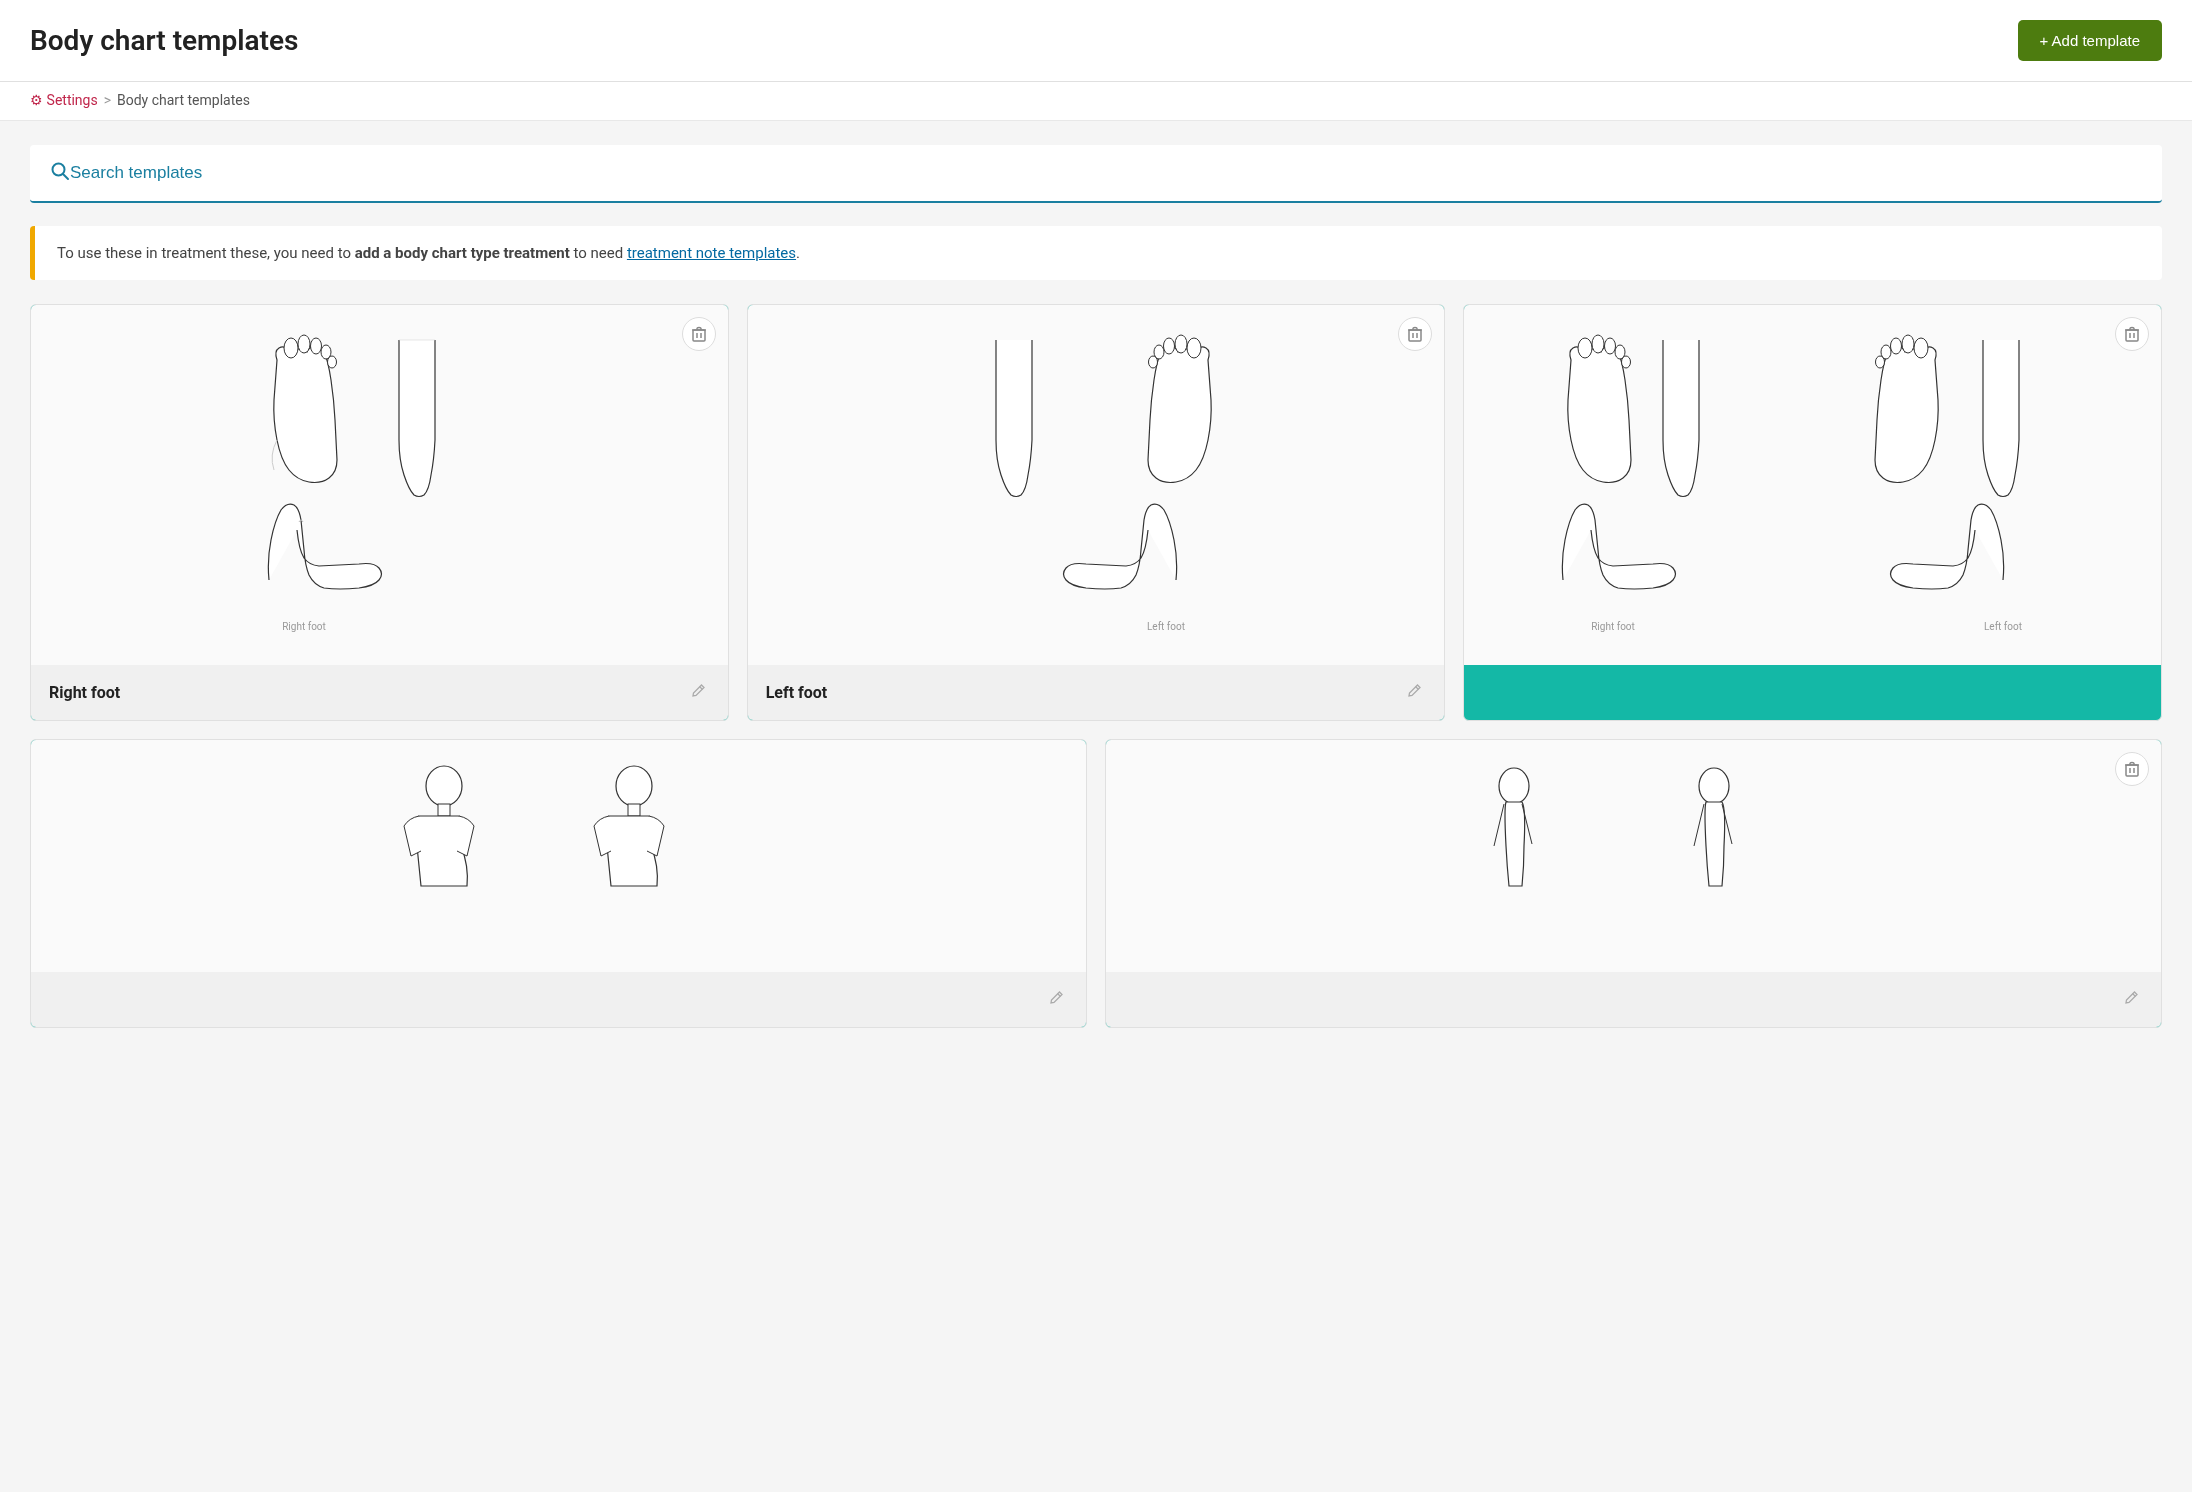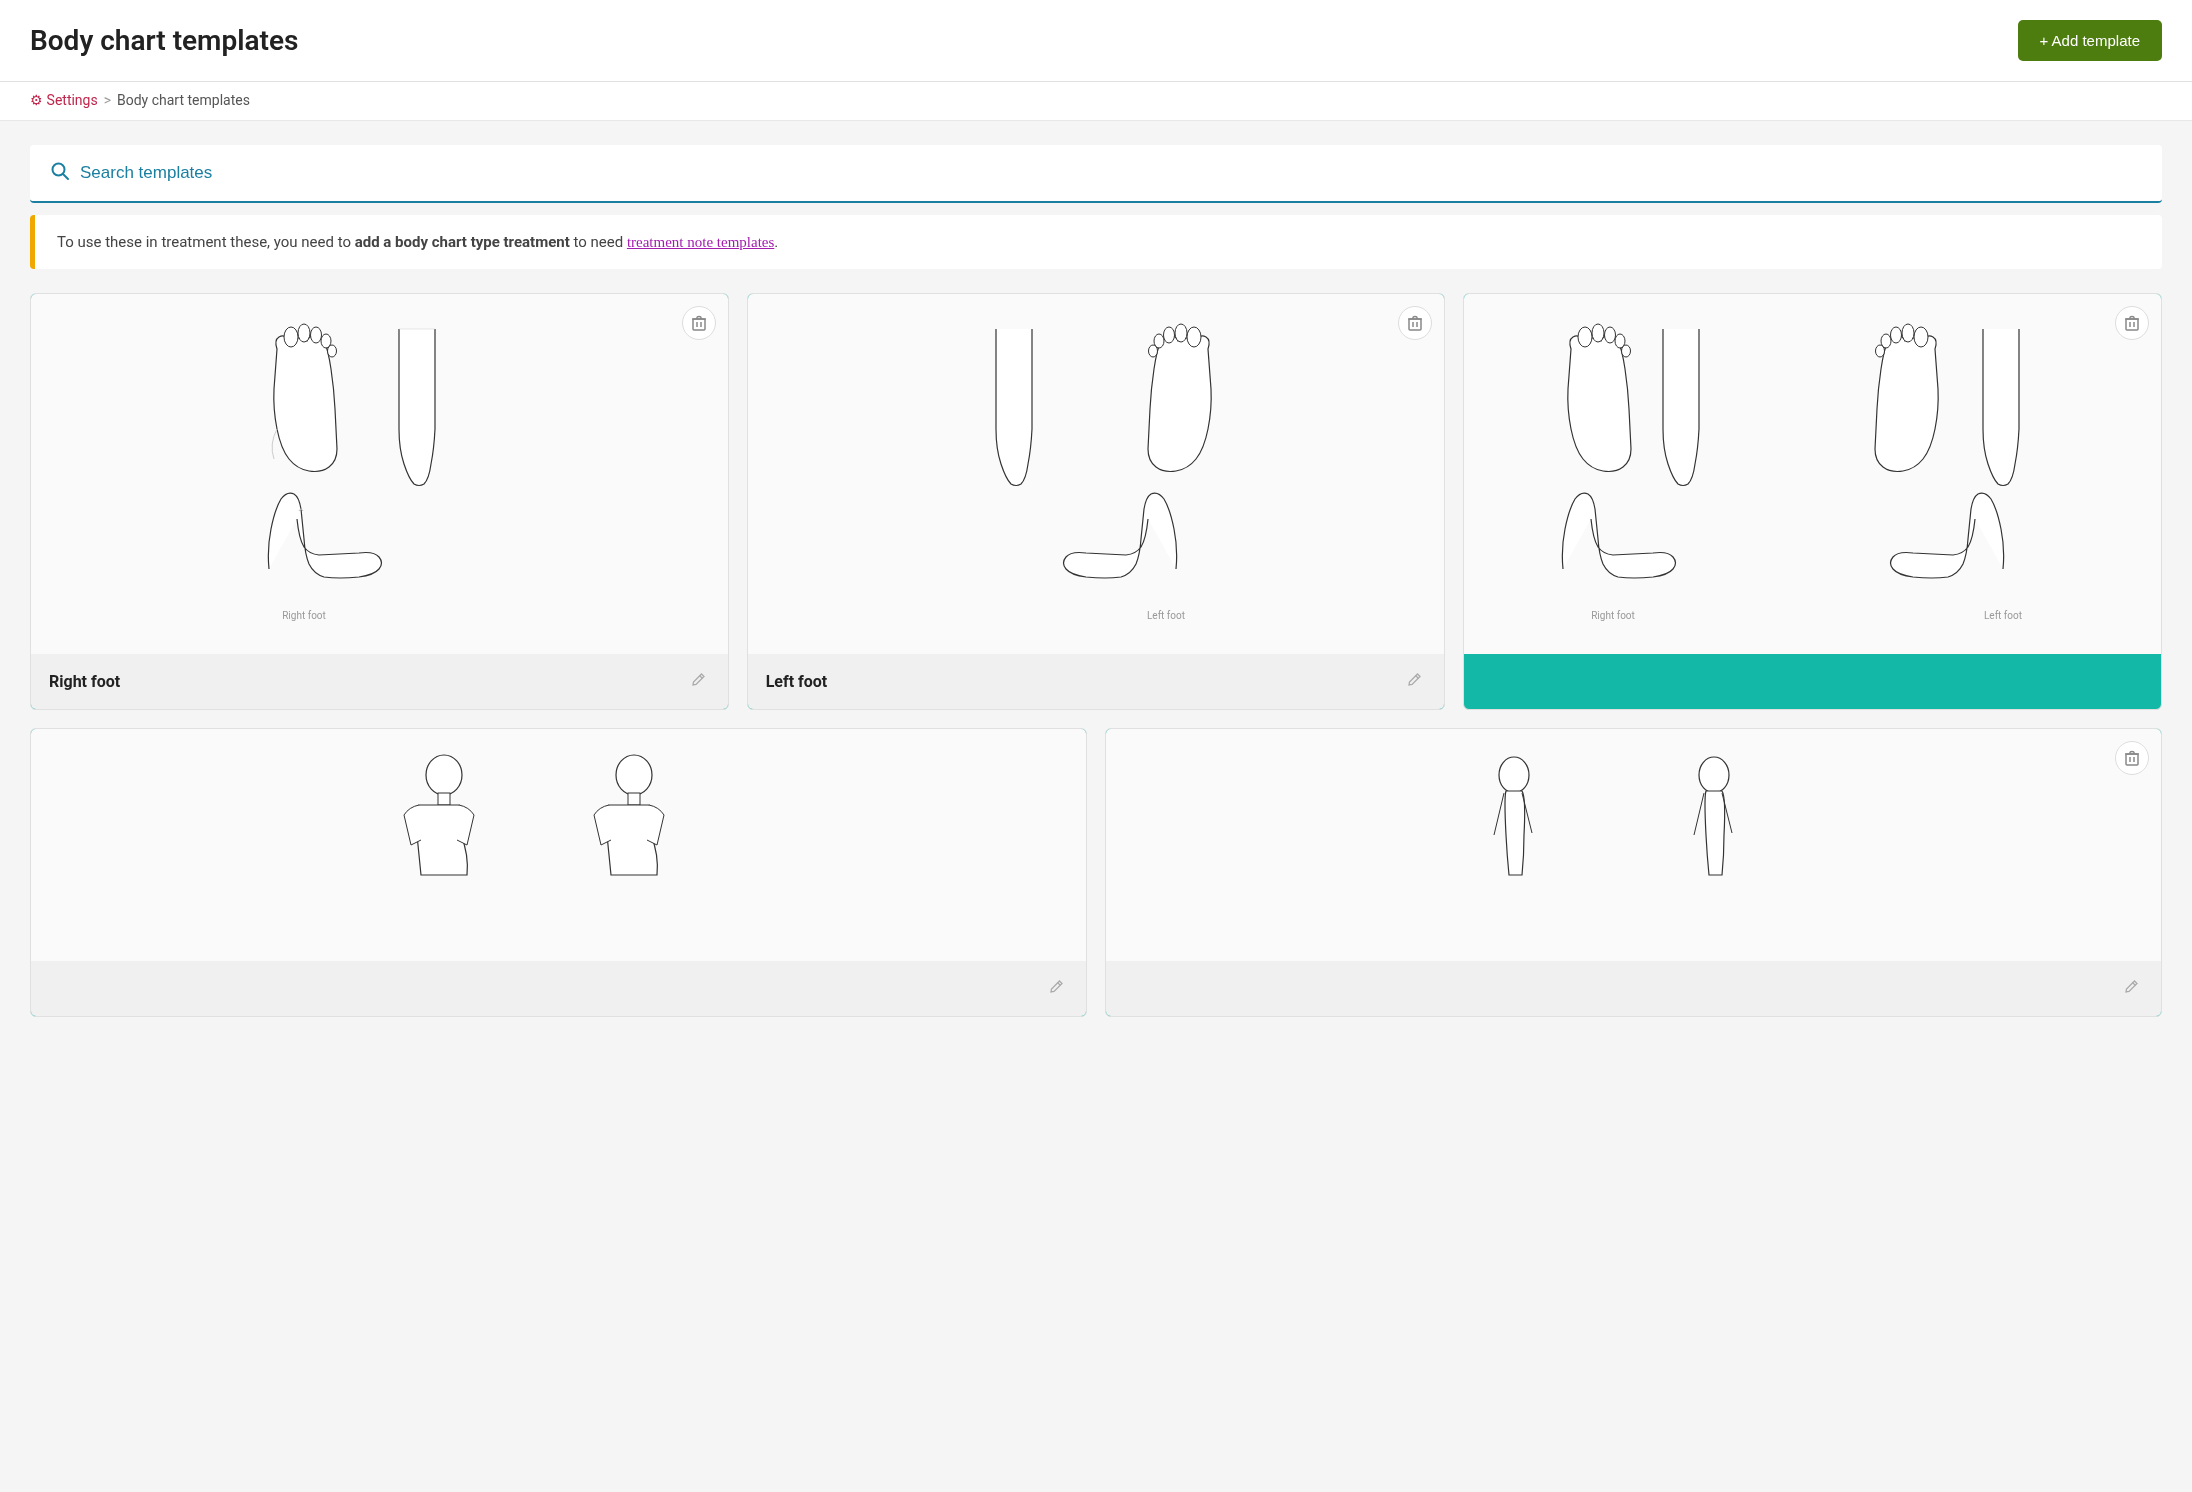--- a/index.html
+++ b/index.html
@@ -50,24 +50,24 @@
     }
     .breadcrumb-separator { color: #999; }
     .breadcrumb-current { color: #555; }
     .main-content {
       padding: 24px 30px;
     }
     .search-section {
       background: #fff;
       padding: 16px 20px;
       border-radius: 4px;
-      margin-bottom: 12px;
-      display: flex;
-      align-items: center;
-      gap: 10px;
+      margin-bottom: 23px;
+      display: flex;
+      align-items: center;
+      gap: 0;
       border-bottom: 2px solid #1a7fa0;
     }
     .search-icon-wrap {
       color: #1a7fa0;
       font-size: 18px;
     }
     .search-input {
       border: none;
       outline: none;
       font-size: 17px;
@@ -79,21 +79,21 @@
     .info-banner {
       background: #fff;
       border-left: 5px solid #f0a800;
       padding: 18px 22px;
       border-radius: 4px;
       margin-bottom: 24px;
       font-size: 15px;
       color: #444;
     }
     .info-banner strong { font-weight: 700; }
-    .info-banner a { color: #a21caf; text-decoration: underline; font-family: Liberation Serif, serif; }
+    .info-banner a { color: #0369a1; text-decoration: underline; }
     .templates-grid {
       display: grid;
       grid-template-columns: repeat(3, 1fr);
       gap: 18px;
       margin-bottom: 18px;
     }
     .templates-grid-2col {
       display: grid;
       grid-template-columns: repeat(2, 1fr);
       gap: 18px;

